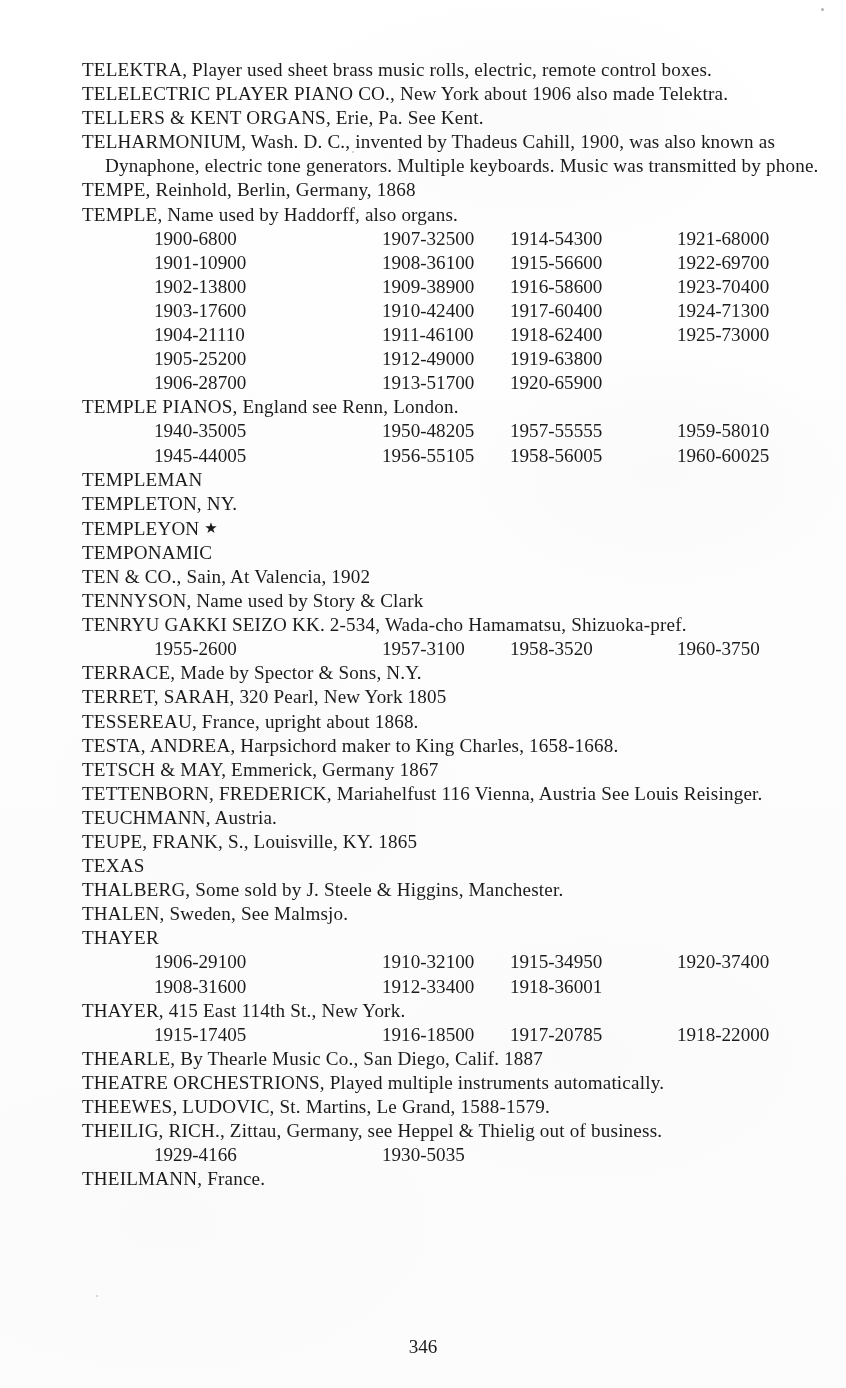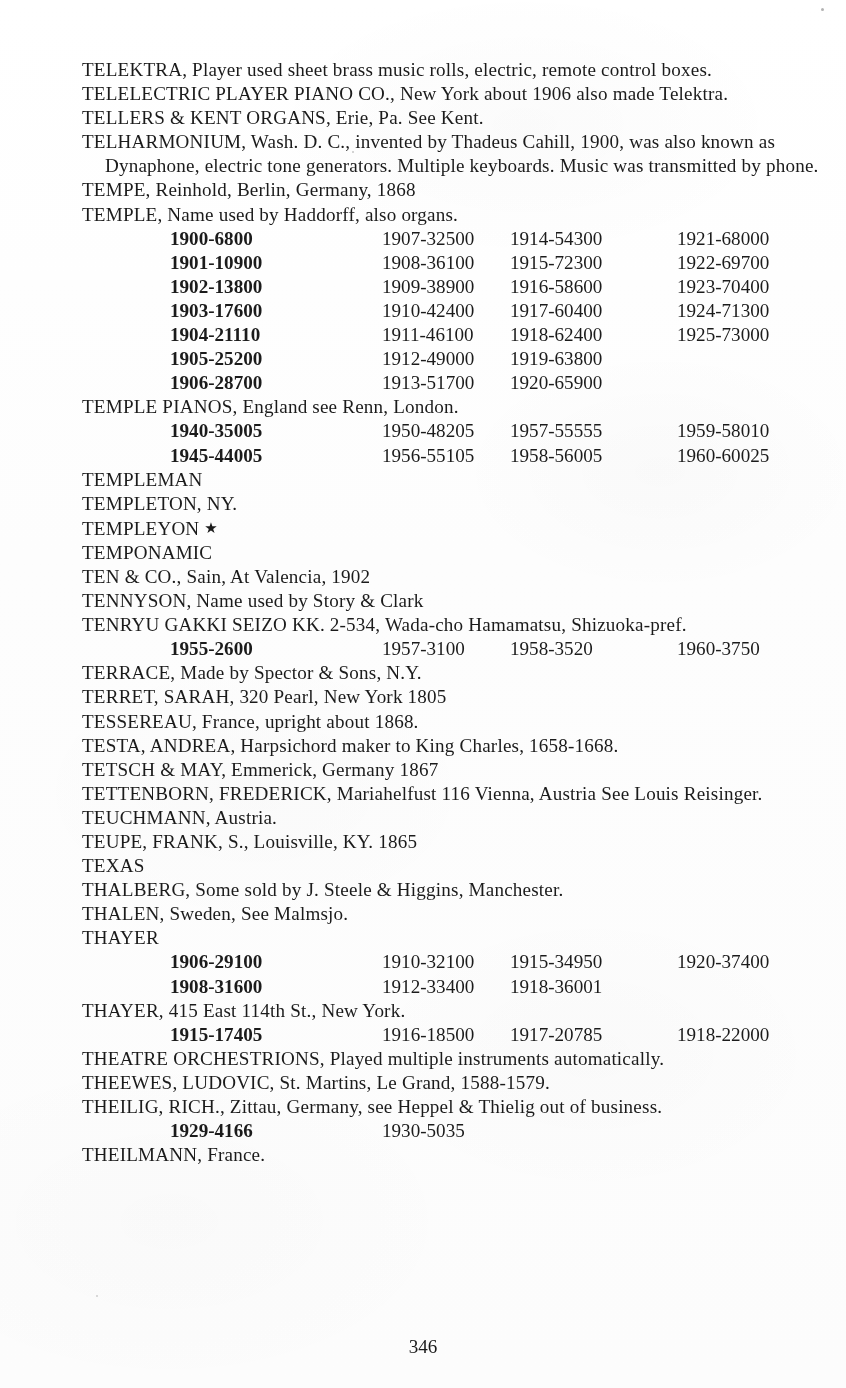--- a/index.html
+++ b/index.html
@@ -53,21 +53,21 @@
     position: relative;
     height: 24.1px;
     line-height: 24.1px;
     font-size: 19.1px;
   }
   .serial-cell {
     position: absolute;
     top: 0;
     white-space: nowrap;
   }
-  .c0 { left: 88px; font-weight: bold; }
+  .c0 { left: 72px; }
   .c1 { left: 256px; margin-left: 44px; }
   .c2 { left: 428px; }
   .c3 { left: 595px; }
 
   .star {
     font-size: 15px;
     vertical-align: 2px;
     letter-spacing: 0;
   }
   .page-number {
@@ -125,21 +125,21 @@
       <div class="serials">
         <div class="serial-row">
           <span class="serial-cell c0">1900-6800</span>
           <span class="serial-cell c1">1907-32500</span>
           <span class="serial-cell c2">1914-54300</span>
           <span class="serial-cell c3">1921-68000</span>
         </div>
         <div class="serial-row">
           <span class="serial-cell c0">1901-10900</span>
           <span class="serial-cell c1">1908-36100</span>
-          <span class="serial-cell c2">1915-72300</span>
+          <span class="serial-cell c2">1915-56600</span>
           <span class="serial-cell c3">1922-69700</span>
         </div>
         <div class="serial-row">
           <span class="serial-cell c0">1902-13800</span>
           <span class="serial-cell c1">1909-38900</span>
           <span class="serial-cell c2">1916-58600</span>
           <span class="serial-cell c3">1923-70400</span>
         </div>
         <div class="serial-row">
           <span class="serial-cell c0">1903-17600</span>
@@ -221,20 +221,21 @@
       </div>
       <p class="entry"><span>THAYER, 415 East 114th St., New York.</span></p>
       <div class="serials">
         <div class="serial-row">
           <span class="serial-cell c0">1915-17405</span>
           <span class="serial-cell c1">1916-18500</span>
           <span class="serial-cell c2">1917-20785</span>
           <span class="serial-cell c3">1918-22000</span>
         </div>
       </div>
+      <p class="entry"><span>THEARLE, By Thearle Music Co., San Diego, Calif. 1887</span></p>
       <p class="entry"><span>THEATRE ORCHESTRIONS, Played multiple instruments automatically.</span></p>
       <p class="entry"><span>THEEWES, LUDOVIC, St. Martins, Le Grand, 1588-1579.</span></p>
       <p class="entry"><span>THEILIG, RICH., Zittau, Germany, see Heppel &amp; Thielig out of business.</span></p>
       <div class="serials">
         <div class="serial-row">
           <span class="serial-cell c0">1929-4166</span>
           <span class="serial-cell c1">1930-5035</span>
         </div>
       </div>
       <p class="entry"><span>THEILMANN, France.</span></p>

